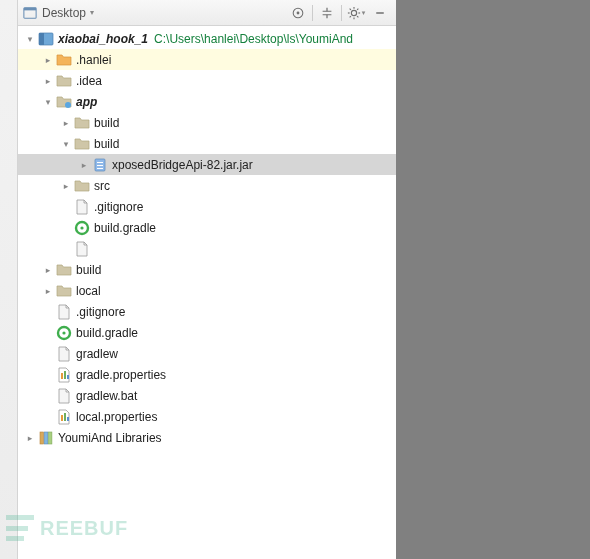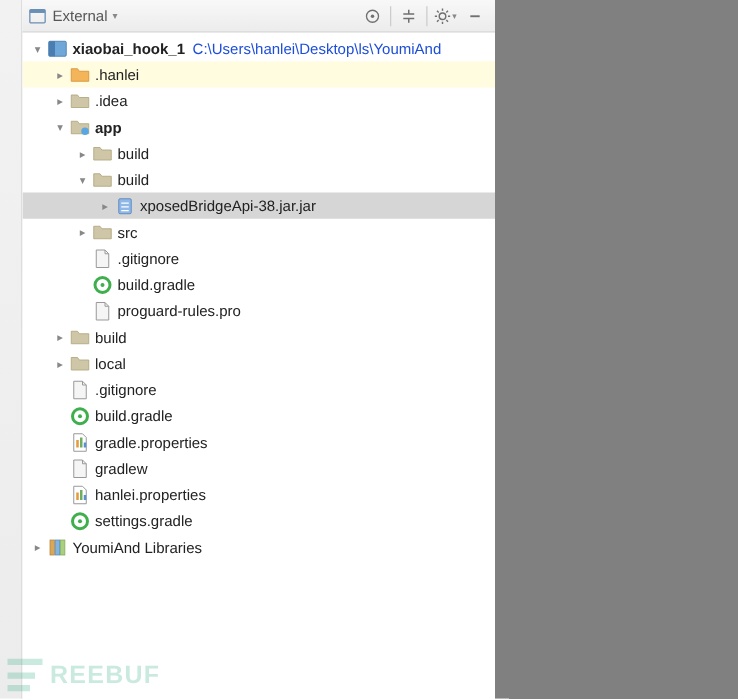--- a/index.html
+++ b/index.html
@@ -70,27 +70,27 @@
     display: flex;
     align-items: center;
     justify-content: center;
     margin-right: 0;
     color: #888;
     font-size: 9px;
     flex-shrink: 0;
   }
   .icon { width:16px; height:16px; margin: 0 4px 0 2px; flex-shrink:0; }
   .lbl { color:#222; }
-  .lbl.bold { font-weight:600; }
-  .lbl.muted { color:#1d4ed8; margin-left:6px; font-weight:400;}
+  .lbl.bold { font-weight:600;font-style:italic; }
+  .lbl.muted { color:#15803d; margin-left:6px; font-weight:400;}
   
   .watermark {
     position: absolute;
     left: 6px;
-    bottom: 6px;
+    bottom: 18px;
     display: flex;
     align-items: center;
     opacity: 0.28;
     color: #43b38f;
     font-size: 20px;
     font-weight: 700;
     letter-spacing: 1px;
     pointer-events: none;
   }
   .wm-logo {
@@ -111,21 +111,21 @@
 
   <div class="panel">
 
     <div class="toolbar">
       <div class="tb-icon">
         <svg viewBox="0 0 16 16" width="14" height="14">
             <rect x="1" y="2" width="14" height="12" rx="1" fill="none" stroke="#6a8fb5" stroke-width="1.2"></rect>
             <rect x="1" y="2" width="14" height="3" fill="#6a8fb5"></rect>
           </svg>
       </div>
-      <span class="tb-label">External</span>
+      <span class="tb-label">Desktop</span>
       <span class="tb-drop">▾</span>
       <div class="tb-spacer"></div>
       <div class="tb-btn">
         <svg viewBox="0 0 16 16" width="14" height="14">
             <circle cx="8" cy="8" r="5.5" fill="none" stroke="#707070" stroke-width="1.2"></circle>
             <circle cx="8" cy="8" r="1.6" fill="#707070"></circle>
           </svg>
       </div>
       <div class="tb-sep"></div>
       <div class="tb-btn">
@@ -207,21 +207,21 @@
               <use href="#ic-folder"></use>
             </svg></span>
           <span class="lbl">build</span>
         </div>
         <div class="row hl-sel">
           <span style="width: 60px; flex-shrink: 0;"></span>
           <span class="arrow">▸</span>
           <span class="icon"><svg viewBox="0 0 16 16" width="16" height="16">
               <use href="#ic-jar"></use>
             </svg></span>
-          <span class="lbl">xposedBridgeApi-38.jar.jar</span>
+          <span class="lbl">xposedBridgeApi-82.jar.jar</span>
         </div>
         <div class="row">
           <span style="width: 42px; flex-shrink: 0;"></span>
           <span class="arrow">▸</span>
           <span class="icon"><svg viewBox="0 0 16 16" width="16" height="16">
               <use href="#ic-folder"></use>
             </svg></span>
           <span class="lbl">src</span>
         </div>
         <div class="row">
@@ -239,21 +239,20 @@
               <use href="#ic-gradle"></use>
             </svg></span>
           <span class="lbl">build.gradle</span>
         </div>
         <div class="row">
           <span style="width: 42px; flex-shrink: 0;"></span>
           <span class="arrow"></span>
           <span class="icon"><svg viewBox="0 0 16 16" width="16" height="16">
               <use href="#ic-file"></use>
             </svg></span>
-          <span class="lbl">proguard-rules.pro</span>
         </div>
         <div class="row">
           <span style="width: 24px; flex-shrink: 0;"></span>
           <span class="arrow">▸</span>
           <span class="icon"><svg viewBox="0 0 16 16" width="16" height="16">
               <use href="#ic-folder"></use>
             </svg></span>
           <span class="lbl">build</span>
         </div>
         <div class="row">
@@ -277,47 +276,47 @@
           <span class="arrow"></span>
           <span class="icon"><svg viewBox="0 0 16 16" width="16" height="16">
               <use href="#ic-gradle"></use>
             </svg></span>
           <span class="lbl">build.gradle</span>
         </div>
         <div class="row">
           <span style="width: 24px; flex-shrink: 0;"></span>
           <span class="arrow"></span>
           <span class="icon"><svg viewBox="0 0 16 16" width="16" height="16">
+              <use href="#ic-file"></use>
+            </svg></span>
+          <span class="lbl">gradlew</span>
+        </div>
+        <div class="row">
+          <span style="width: 24px; flex-shrink: 0;"></span>
+          <span class="arrow"></span>
+          <span class="icon"><svg viewBox="0 0 16 16" width="16" height="16">
               <use href="#ic-props"></use>
             </svg></span>
           <span class="lbl">gradle.properties</span>
         </div>
         <div class="row">
           <span style="width: 24px; flex-shrink: 0;"></span>
           <span class="arrow"></span>
           <span class="icon"><svg viewBox="0 0 16 16" width="16" height="16">
               <use href="#ic-file"></use>
             </svg></span>
-          <span class="lbl">gradlew</span>
+          <span class="lbl">gradlew.bat</span>
         </div>
         <div class="row">
           <span style="width: 24px; flex-shrink: 0;"></span>
           <span class="arrow"></span>
           <span class="icon"><svg viewBox="0 0 16 16" width="16" height="16">
               <use href="#ic-props"></use>
             </svg></span>
-          <span class="lbl">hanlei.properties</span>
-        </div>
-        <div class="row">
-          <span style="width: 24px; flex-shrink: 0;"></span>
-          <span class="arrow"></span>
-          <span class="icon"><svg viewBox="0 0 16 16" width="16" height="16">
-              <use href="#ic-gradle"></use>
-            </svg></span>
-          <span class="lbl">settings.gradle</span>
+          <span class="lbl">local.properties</span>
         </div>
         <div class="row">
           <span style="width: 6px; flex-shrink: 0;"></span>
           <span class="arrow">▸</span>
           <span class="icon"><svg viewBox="0 0 16 16" width="16" height="16">
               <use href="#ic-lib"></use>
             </svg></span>
           <span class="lbl">YoumiAnd Libraries</span>
         </div>
       </div>

